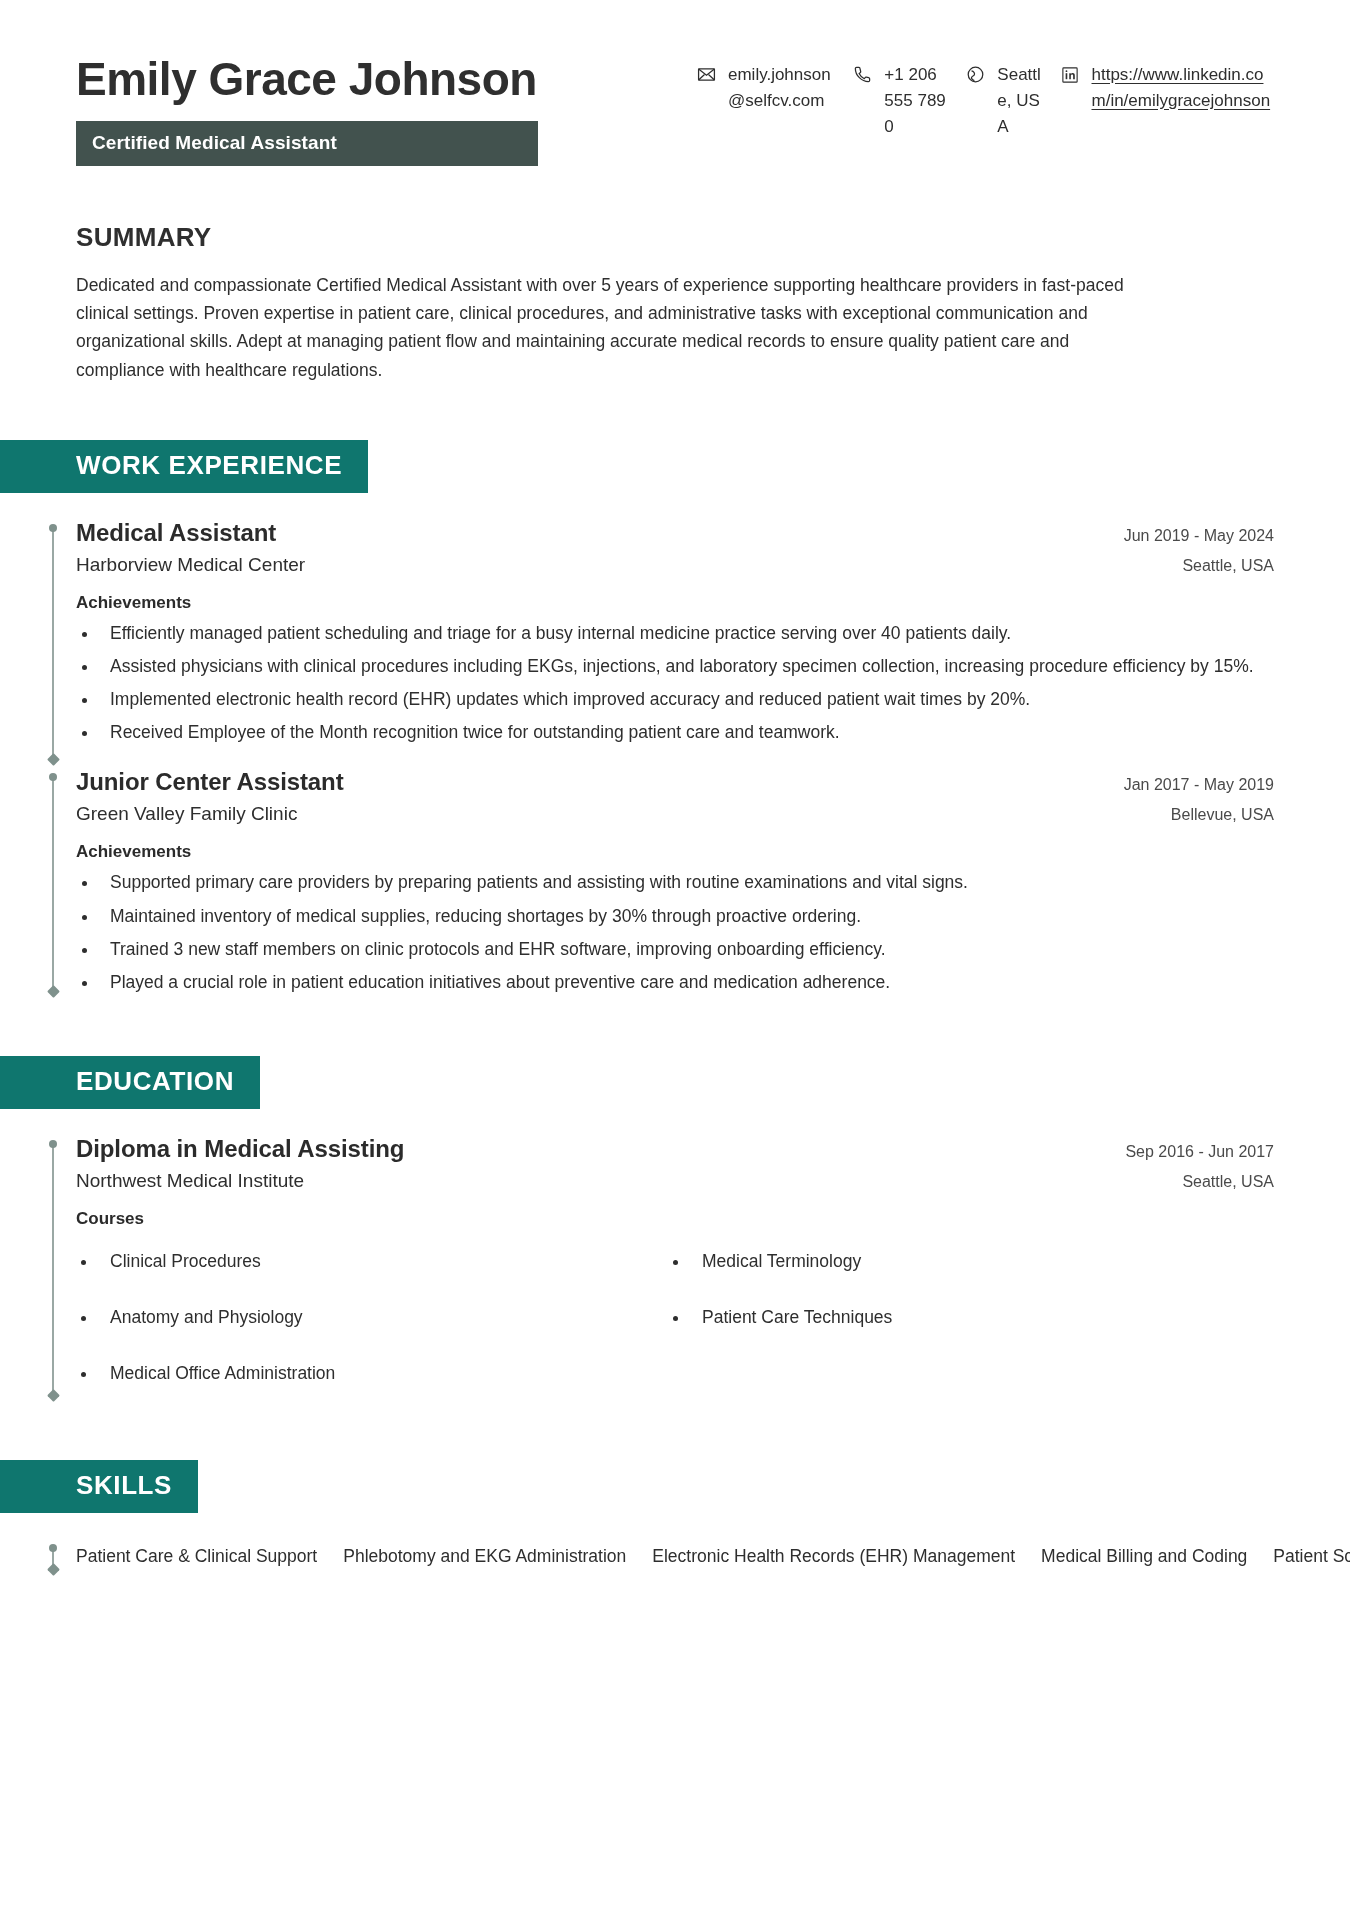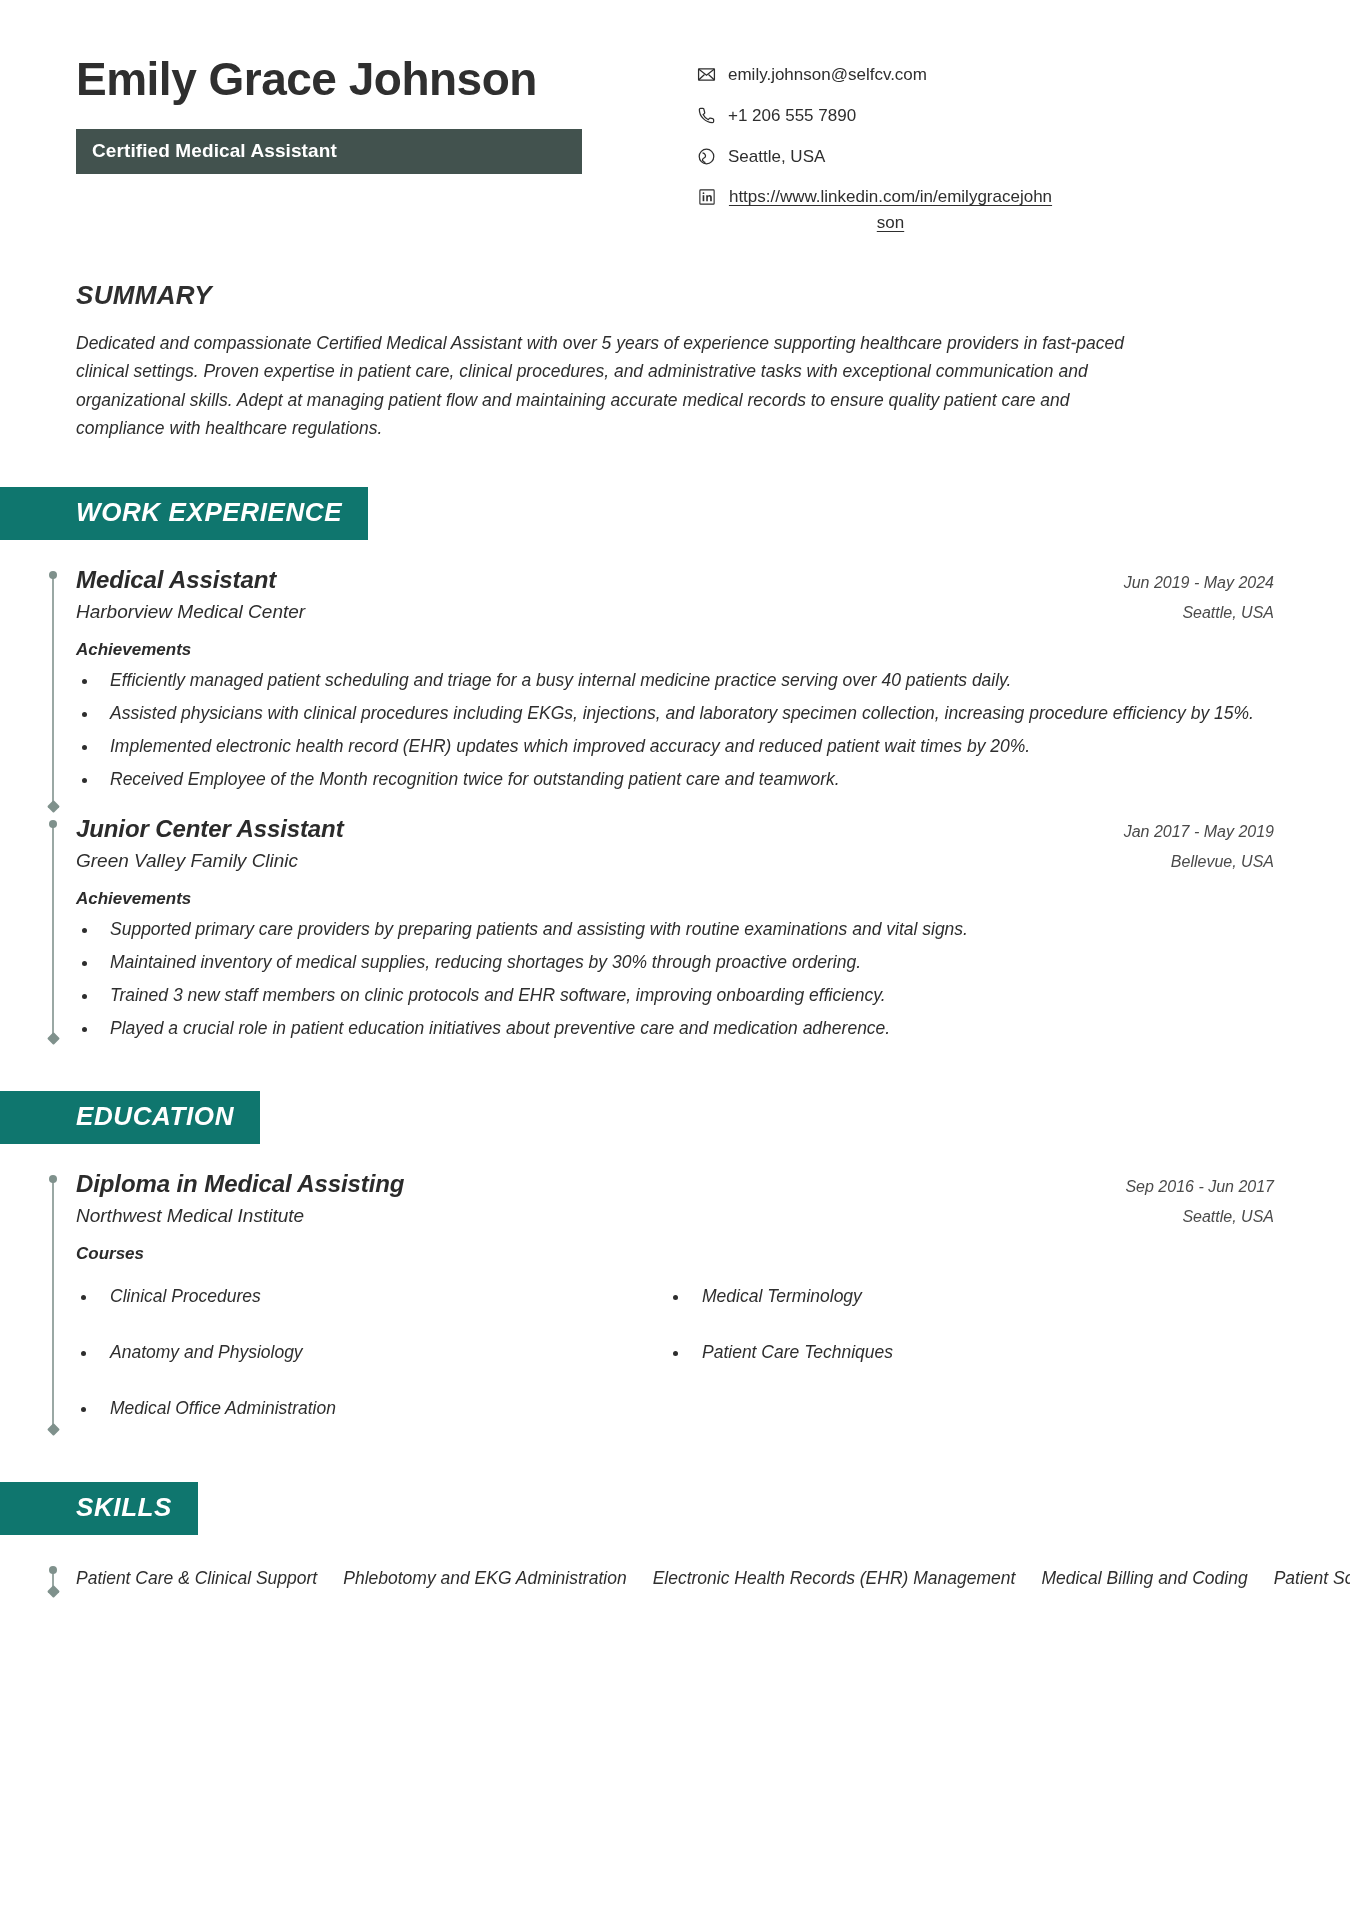--- a/index.html
+++ b/index.html
@@ -28,37 +28,35 @@
   .header-left { flex: 0 0 600px; padding-top: 6px; }
   .name {
     font-size: 46px;
     font-weight: bold;
     letter-spacing: -0.5px;
     color: #2f2f2f;
     line-height: 1.1;
     white-space: nowrap;
   }
   .title-bar {
-    margin-top: 24px;
+    margin-top: 16px;
     background: #42524e;
     color: #ffffff;
     font-size: 19px;
     font-weight: bold;
     letter-spacing: 0.1px;
     padding: 11px 22px 12px 16px;
-    width: 506px;
+    width: 462px;
   }
 
   .contacts {
     flex: 1 1 auto;
     padding-top: 14px;
     display: flex;
-    flex-direction: column;
     gap: 15px;
-    text-align: center;
   }
   .contact-row {
     display: flex;
     align-items: flex-start;
     gap: 11px;
     font-size: 17px;
     color: #2e2e2e;
     line-height: 1.52;
   }
   .contact-icon {
@@ -72,21 +70,21 @@
   }
   .contact-icon svg { display: block; }
   .contact-text { max-width: 325px; word-break: break-all; }
   .contact-link {
     text-decoration: underline;
     text-underline-offset: 3px;
     color: #2e2e2e;
   }
 
   
-  .section { margin-top: 44px; font-style: italic; }
+  .section { margin-top: 56px; }
   .section-plain-title {
     font-size: 26px;
     font-weight: bold;
     letter-spacing: 0.3px;
     color: #2f2f2f;
     padding: 0 76px;
     margin-bottom: 18px;
   }
   .section-banner {
     display: inline-block;

